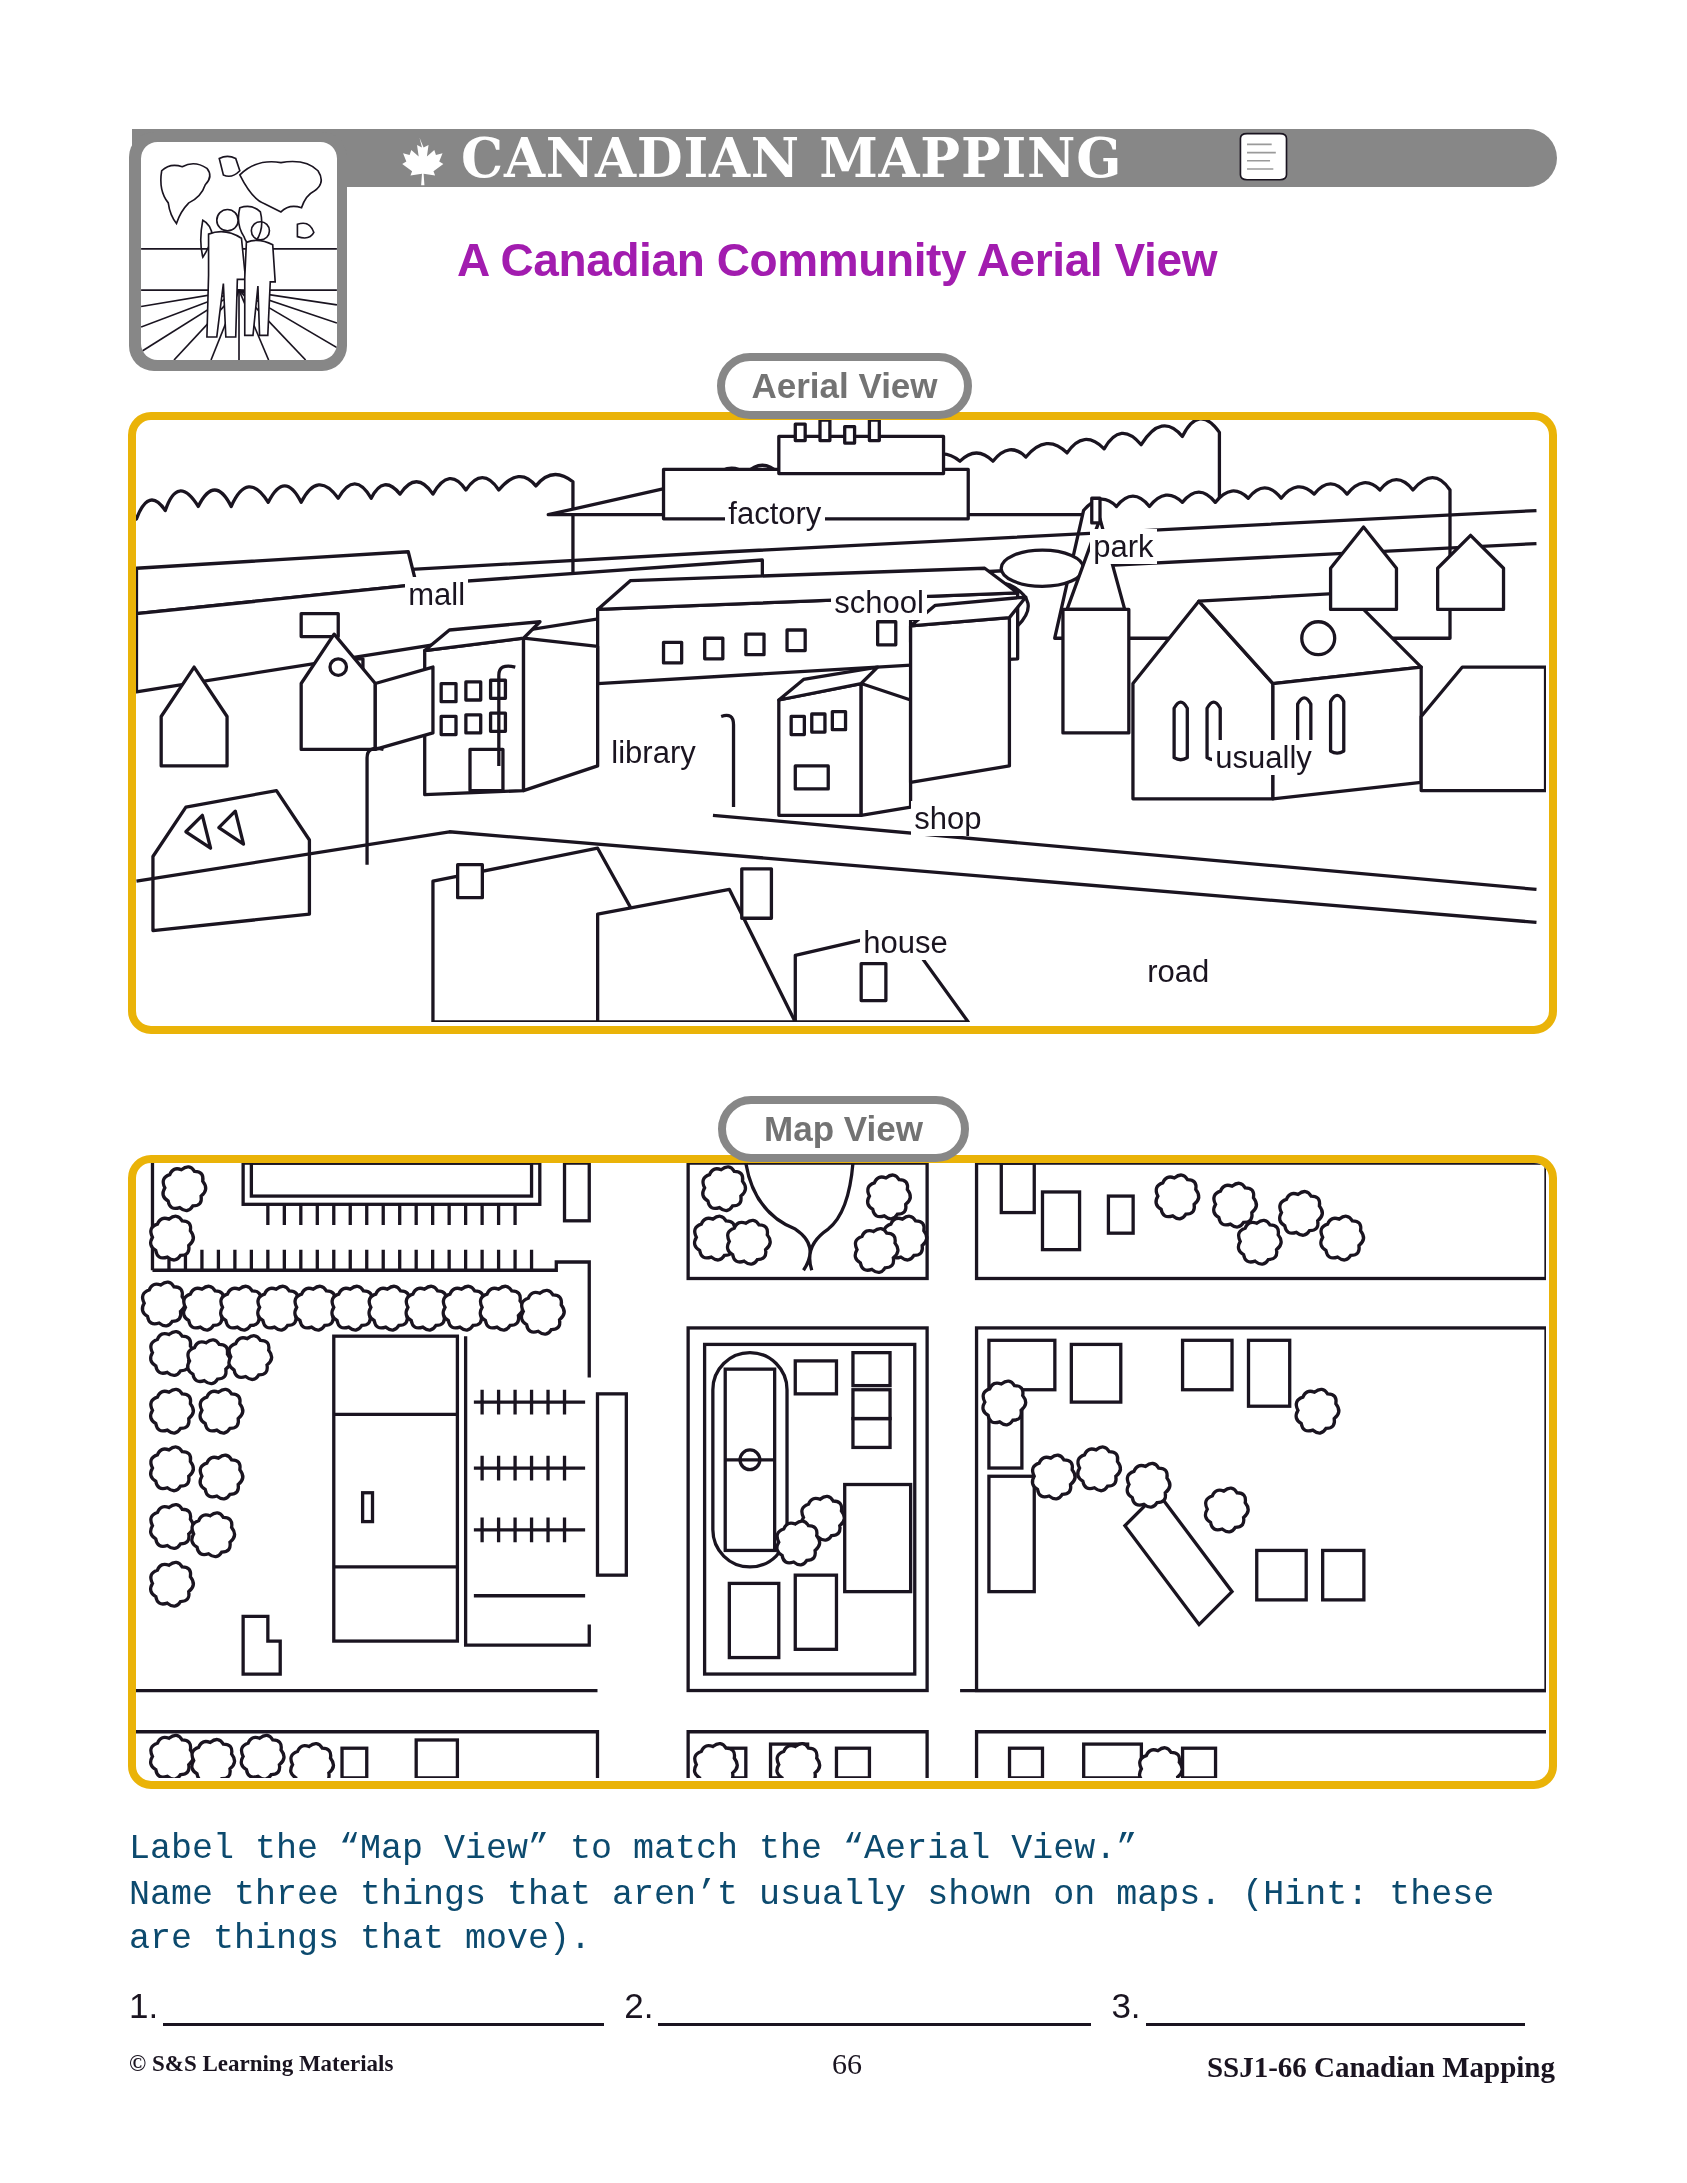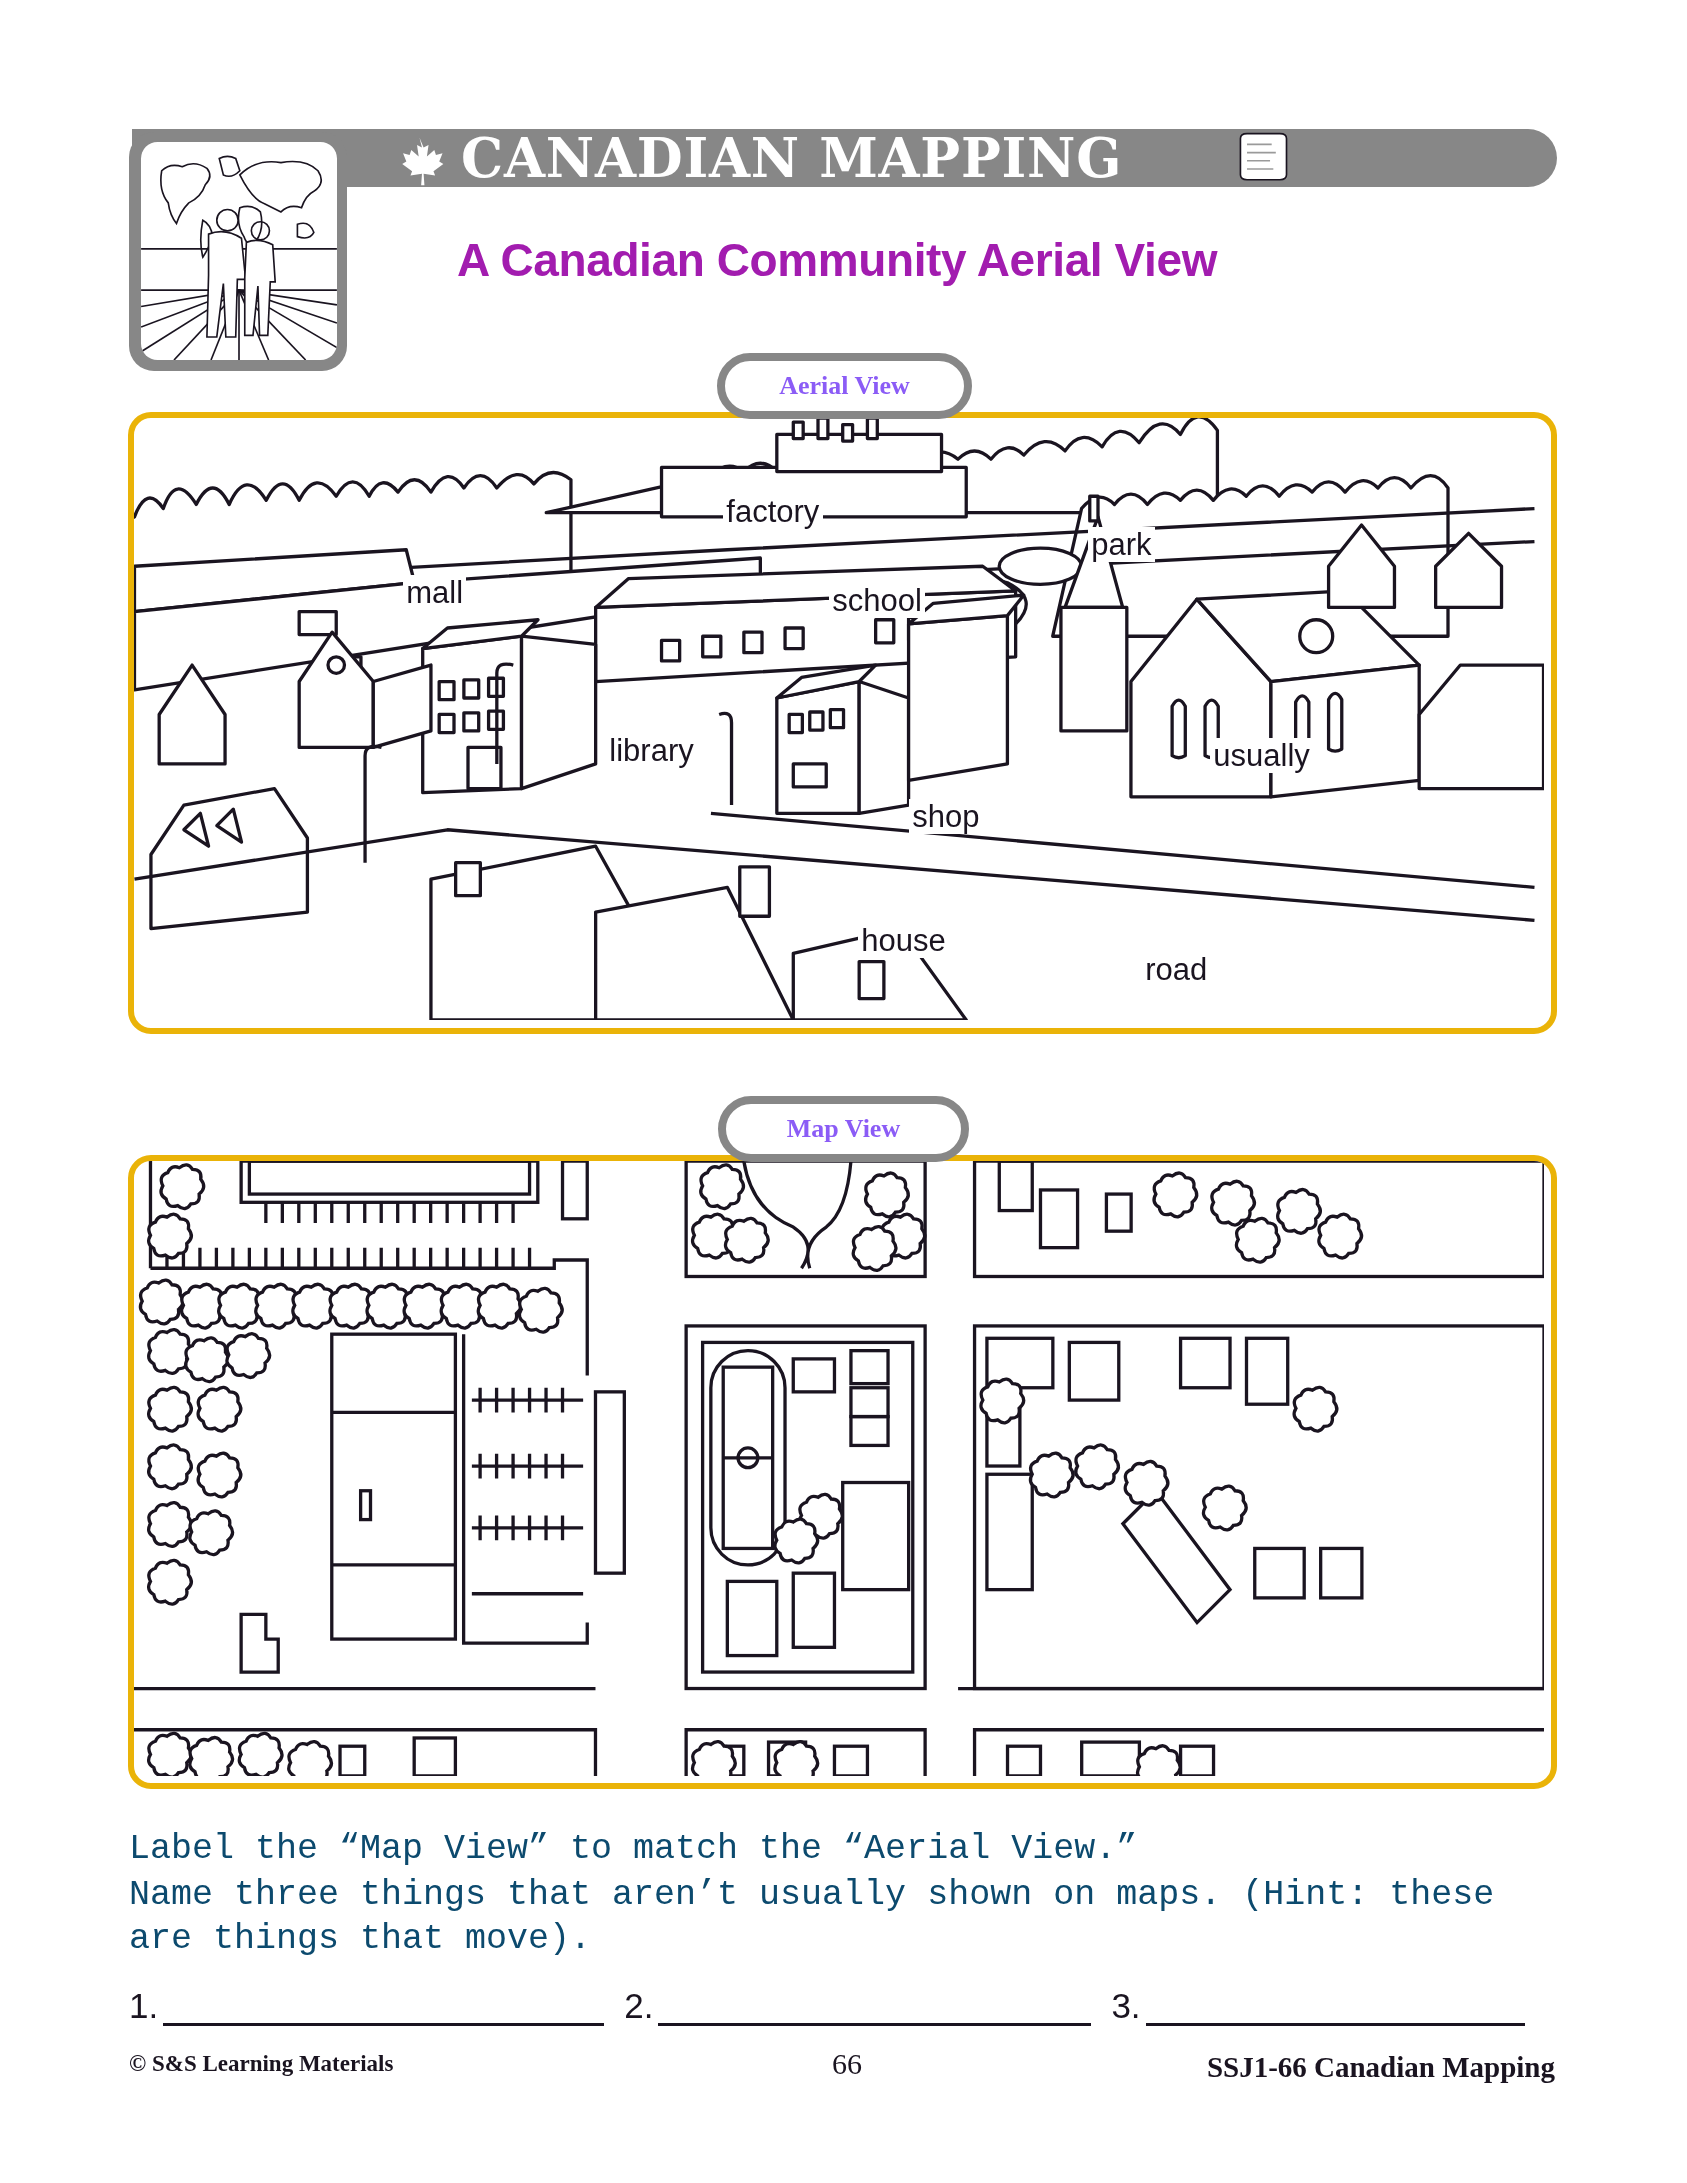--- a/index.html
+++ b/index.html
@@ -18,22 +18,22 @@
 
   .logo-frame { left: 129px; top: 132px; width: 218px; height: 239px; background: #878787; border-radius: 25px; }
   .logo-inner { left: 141px; top: 142px; width: 196px; height: 218px; background: #ffffff; border-radius: 16.5px; overflow: hidden; }
 
   .page-subtitle { left: 457px; top: 233px; font-family: "Liberation Sans", "DejaVu Sans", sans-serif;
                    font-size: 46px; font-weight: bold; color: #a21caf; letter-spacing: -0.4px; }
 
   
   .tab-pill { background: #ffffff; border: 8.2px solid #878787; border-radius: 33px; box-sizing: border-box;
               display: flex; align-items: center; justify-content: center;
-              font-family: Liberation Serif, serif; font-weight: bold; font-size: 26px; color: #8b5cf6; }
-  .frame { border: 6px solid #eab308; border-radius: 23px; box-sizing: border-box; background: #ffffff; overflow: hidden; }
+              font-family: Liberation Sans, sans-serif; font-weight: bold; font-size: 35px; color: #737373; }
+  .frame { border: 8px solid #eab308; border-radius: 23px; box-sizing: border-box; background: #ffffff; overflow: hidden; }
   .frame svg { display: block; }
 
   .aerial-tab { left: 717px; top: 353px; width: 255px; height: 66px; z-index: 2; }
   .aerial-frame { left: 128px; top: 412px; width: 1429px; height: 622px; }
 
   .map-tab { left: 718px; top: 1096px; width: 251px; height: 66px; z-index: 2; }
   .map-frame { left: 128px; top: 1155px; width: 1429px; height: 634px; }
 
   .aerial-label { position: absolute; font-family: "Liberation Sans", "DejaVu Sans", sans-serif;
                   font-size: 31px; color: #1a1420; background: #ffffff; padding: 0 3.3px; line-height: 35px; }

